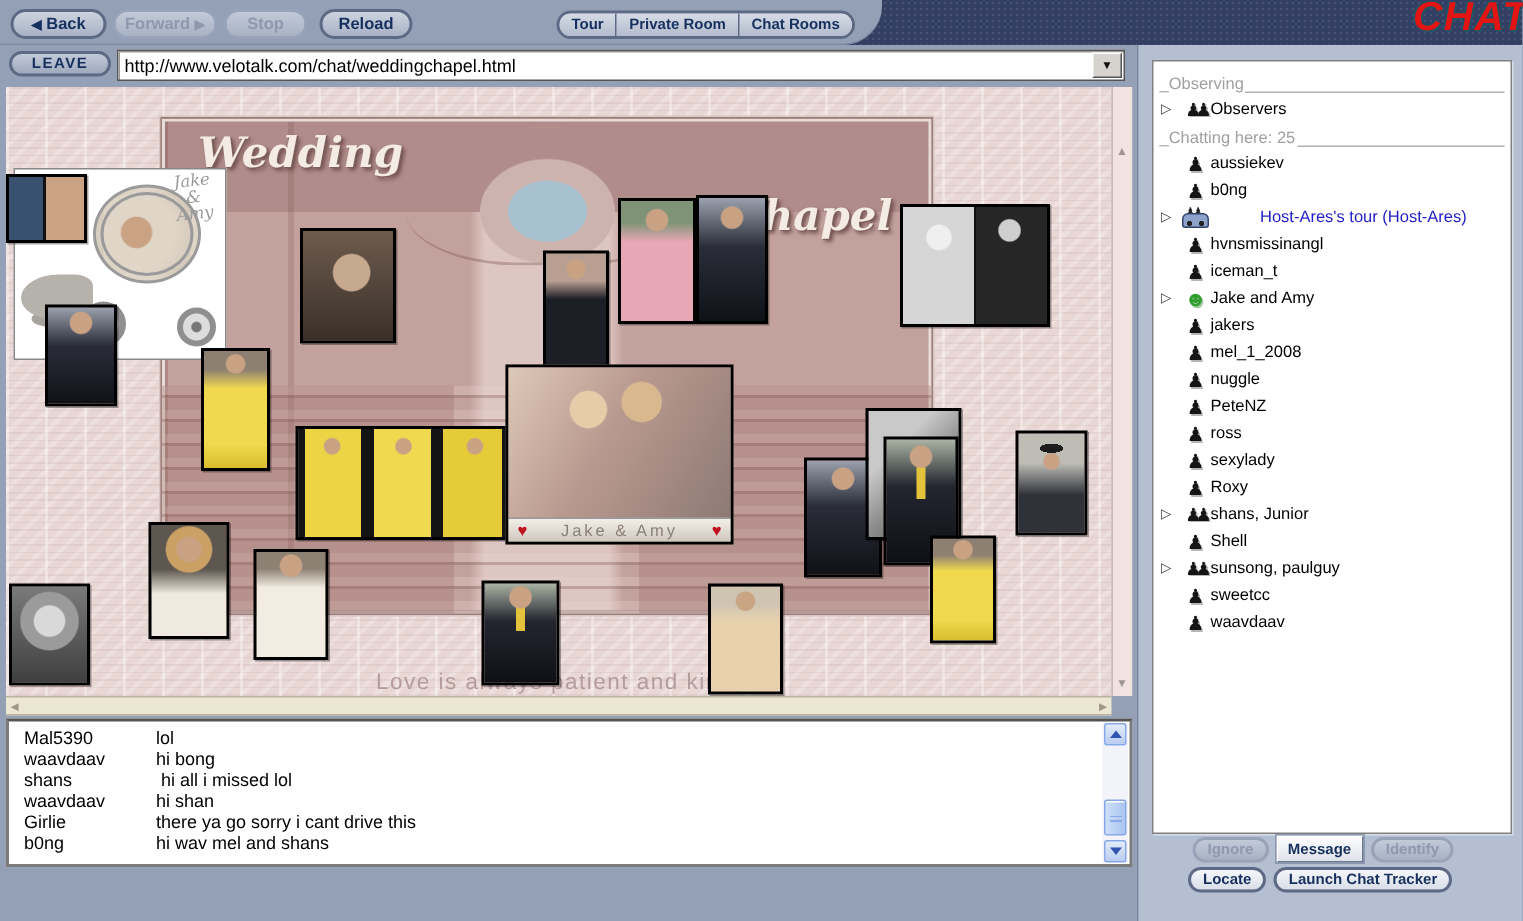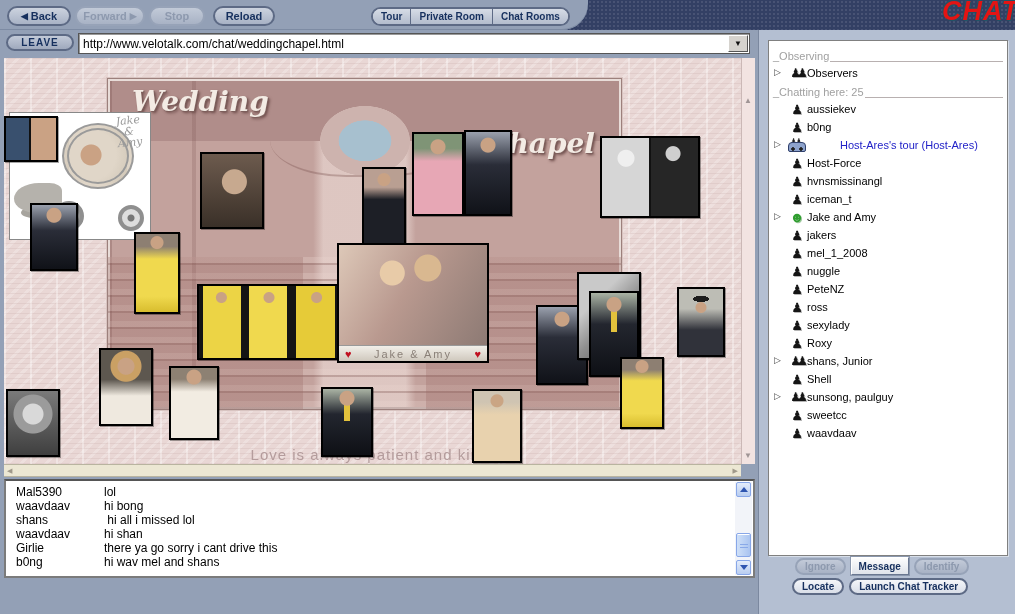--- a/index.html
+++ b/index.html
@@ -390,28 +390,20 @@
             <span class="expand"></span>
             <span class="licon icon-tour"></span>
             <span class="lname c-blue">Host-Ares's  tour (Host-Ares)</span>
           </div>
         </div>
         <div class="lrow">
 
           <div class="luser">
 
             <span class="licon icon-person"></span>
-            <span class="lname">Host-Force</span>
-          </div>
-        </div>
-        <div class="lrow">
-
-          <div class="luser">
-
-            <span class="licon icon-person"></span>
             <span class="lname">hvnsmissinangl</span>
           </div>
         </div>
         <div class="lrow">
 
           <div class="luser">
 
             <span class="licon icon-person"></span>
             <span class="lname">iceman_t</span>
           </div>

